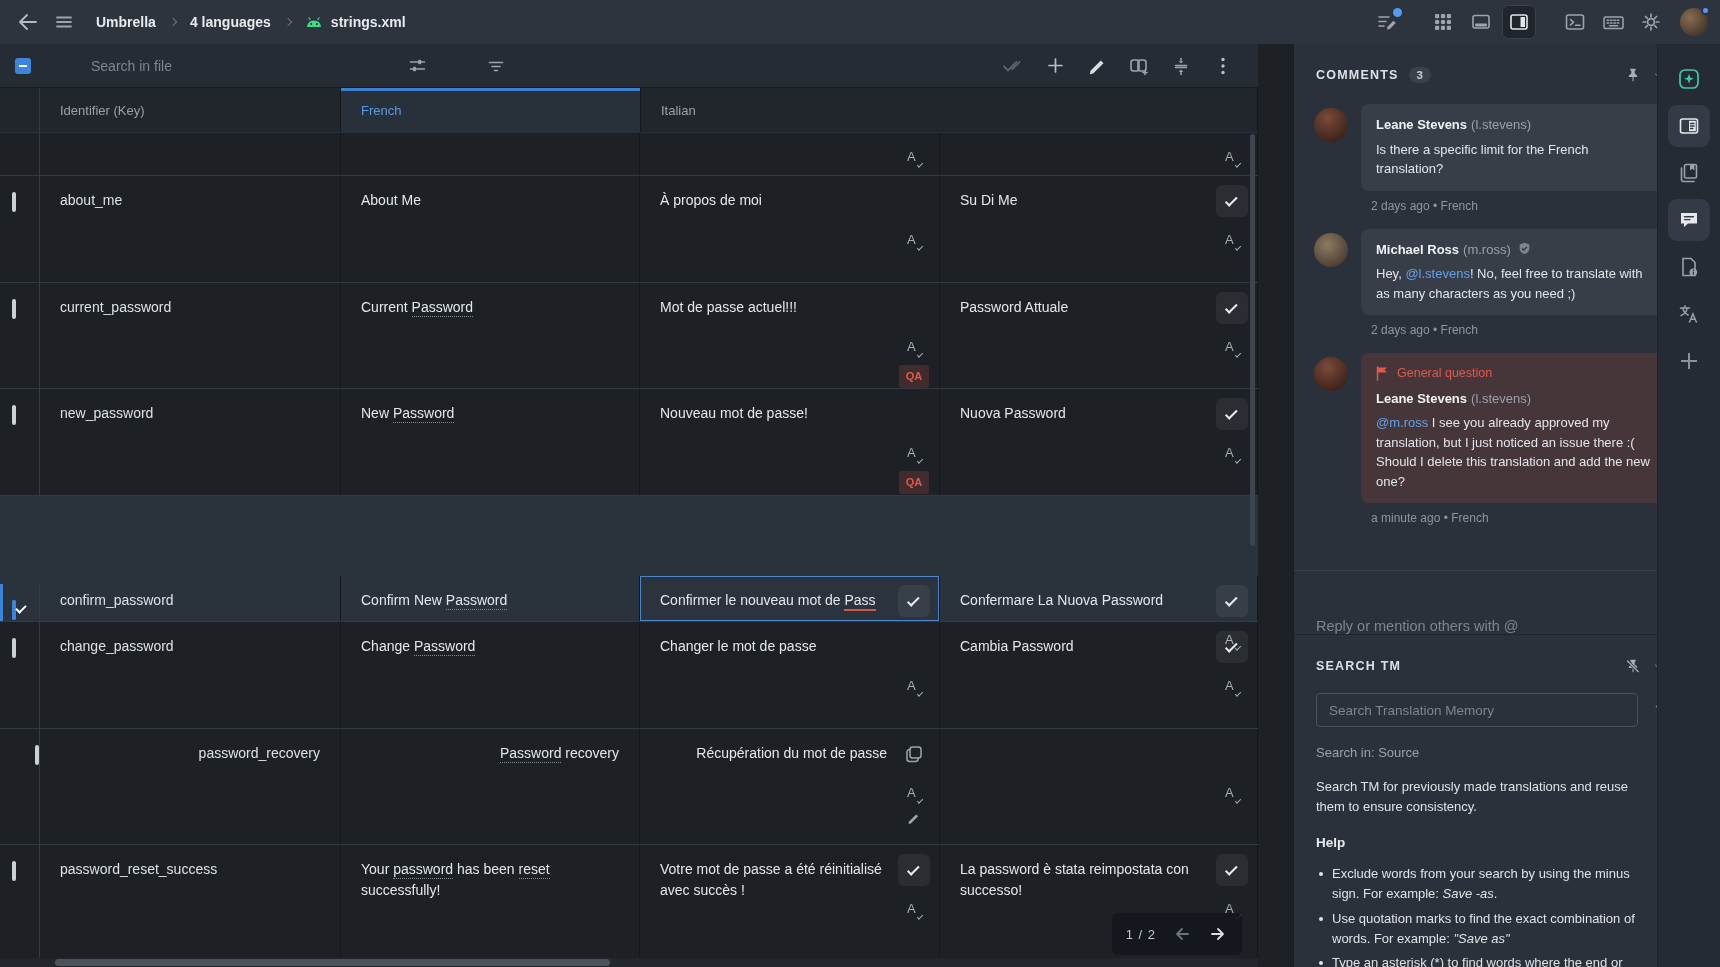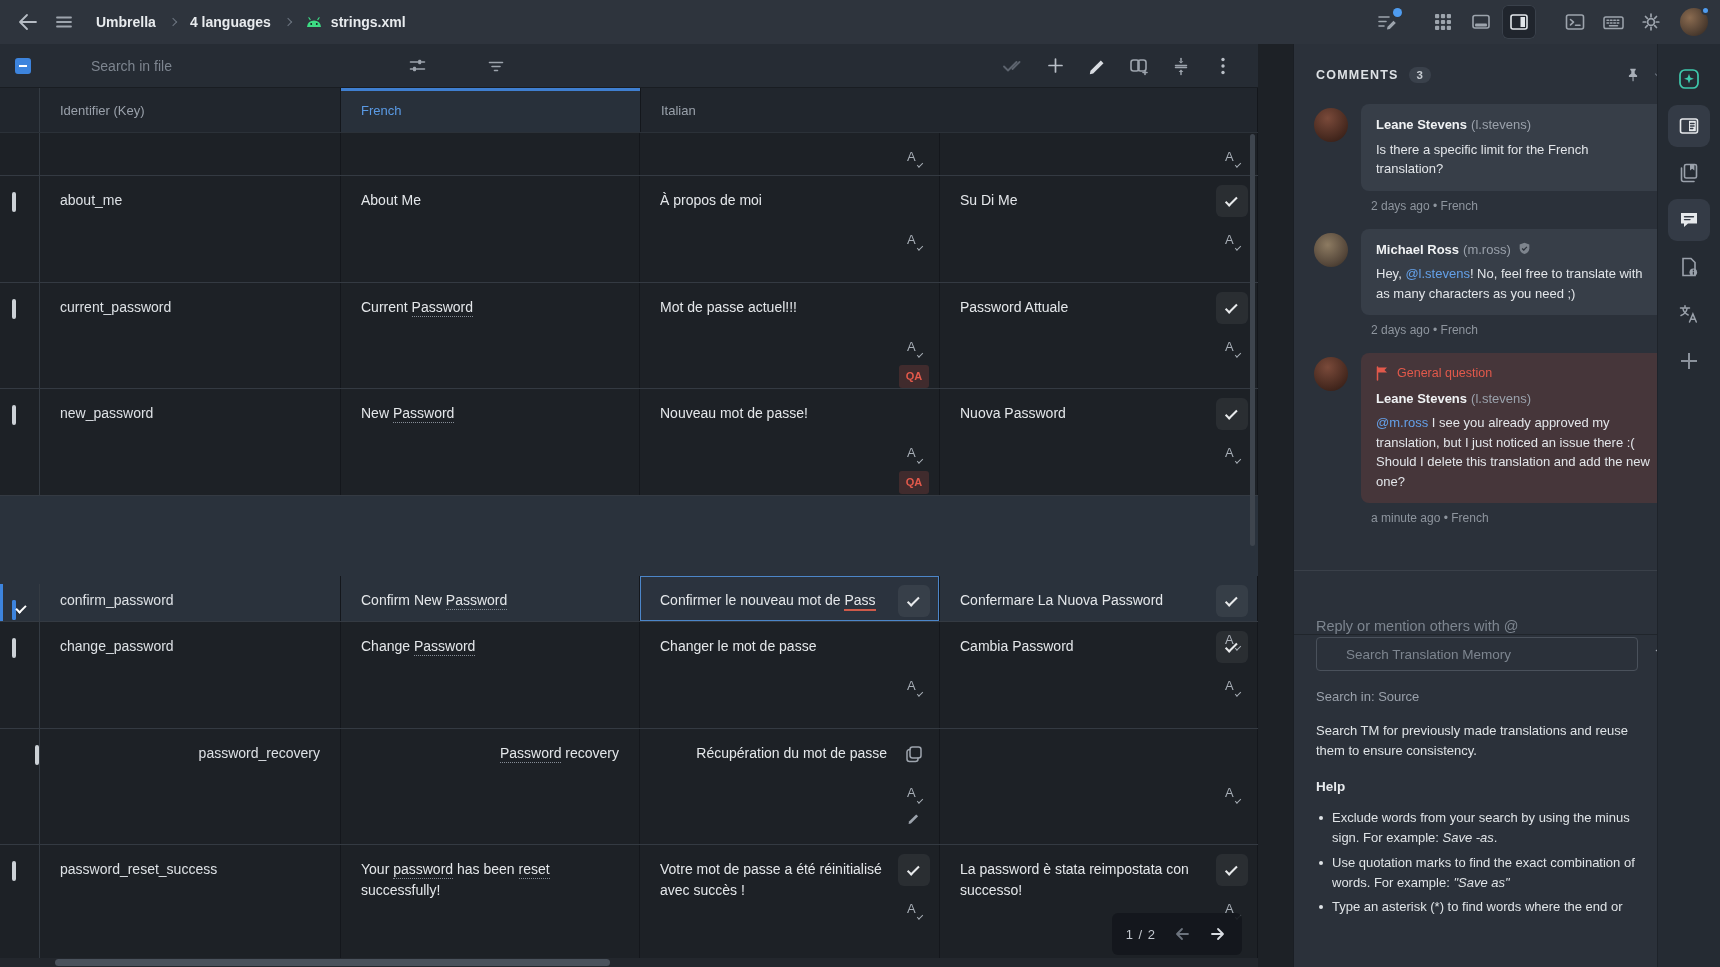--- a/index.html
+++ b/index.html
@@ -116,21 +116,21 @@
   .mention{color:#64a0e8;}
   .cmeta{font-size:12px;color:#8e959e;margin:8px 0 16px 10px;}
   .reply{height:64px;flex:none;border-top:1px solid #3a4049;display:flex;align-items:flex-end;padding:0 22px;}
   .reply input{width:100%;background:transparent;border:none;outline:none;font-size:14.5px;color:var(--txt);font-family:"Liberation Sans",sans-serif;}
   .reply input::placeholder{color:var(--dim2);}
 
   
   .tm{flex:1;border-top:1px solid #20252b;overflow:hidden;position:relative;}
   .tm-search-row{display:flex;align-items:center;padding:2px 16px 0 22px;gap:12px;}
   .tm-input{flex:1;height:34px;background:transparent;border:1px solid #4a515b;border-radius:4px;
-    padding:0 29px;font-size:13.5px;color:var(--txt);outline:none;font-family:"Liberation Sans",sans-serif;}
+    padding:0 12px;font-size:13.5px;color:var(--txt);outline:none;font-family:"Liberation Sans",sans-serif;}
   .tm-input::placeholder{color:var(--dim2);}
   .tm-body{padding:16px 34px 0 22px;font-size:13px;line-height:1.55;}
   .tm-searchin{color:#9aa1ab;margin-bottom:14px;font-size:13px;}
   .tm-desc{color:#dfe3e6;margin-bottom:16px;}
   .tm-help-title{font-weight:700;color:#e8ebee;margin-bottom:10px;font-size:13.5px;}
   .tm-list{list-style:none;}
   .tm-list li{position:relative;padding-left:16px;margin-bottom:4px;color:#dfe3e6;}
   .tm-list li::before{content:"";position:absolute;left:3px;top:8px;width:4px;height:4px;border-radius:50%;background:#dfe3e6;}
   .tm-list i{font-style:italic;}
   .tm-thumb{position:absolute;right:3px;top:98px;width:7px;height:212px;border-radius:4px;background:#171c22;}
@@ -649,20 +649,37 @@
               </div>
               <div class="cmeta">a minute ago • French</div>
             </div>
           </div>
         </div>
     </div>
     <div class="reply">
       <input placeholder="Reply or mention others with @" style="">
     </div>
     <div class="tm">
+      <div class="sec-head">
+        <span class="sec-title">SEARCH TM</span>
+        <span class="spacer"></span>
+        <span class="sec-ic">
+          <svg width="16" height="16" viewBox="0 0 16 16">
+            <g fill="#a9afb8">
+                <path d="M5.3 1.8h5.4v1.3l-1 .9v2.6l2.4 2v1.3H3.9V8.6l2.4-2V4l-1-.9z"></path>
+                <rect x="7.5" y="10" width="1.1" height="4.3" rx=".55"></rect>
+              </g>
+            <line x1="2" y1="2.5" x2="13.5" y2="14" stroke="#2b313a" stroke-width="2.6"></line>
+            <line x1="2" y1="2.5" x2="13.5" y2="14" stroke="#a9afb8" stroke-width="1.2"></line>
+          </svg>
+        </span>
+        <span class="sec-ic">
+            <span class="chev down"></span>
+          </span>
+      </div>
       <div class="tm-search-row">
         <input class="tm-input" placeholder="Search Translation Memory" style="">
         <span class="sec-ic">
           <svg width="18" height="18" viewBox="0 0 18 18" stroke="#9da4ad" stroke-width="1.6" stroke-linecap="round">
             <path d="M2.5 5.5h13M5 9.5h8M7.5 13.5h3"></path>
           </svg>
         </span>
       </div>
       <div class="tm-body">
         <div class="tm-searchin">Search in: Source</div>

